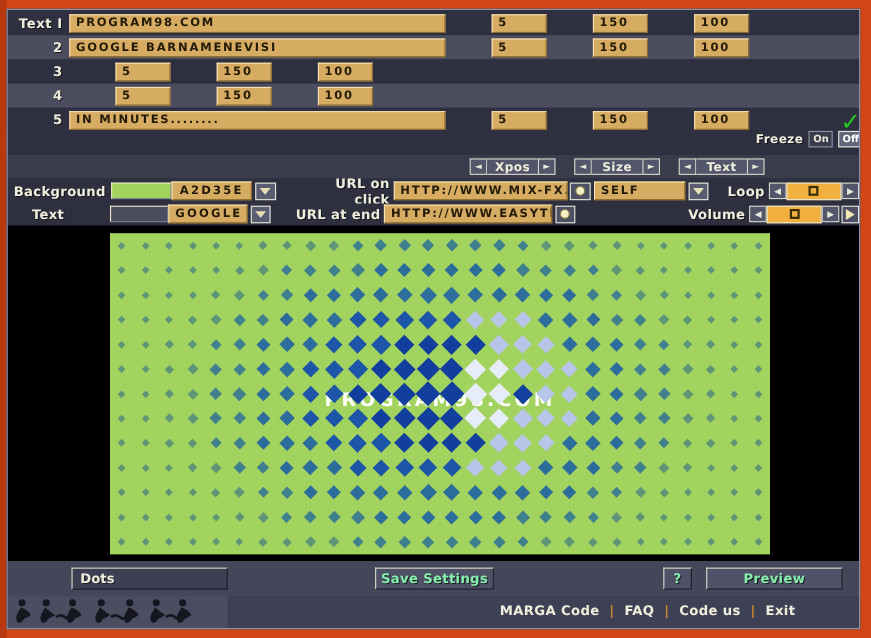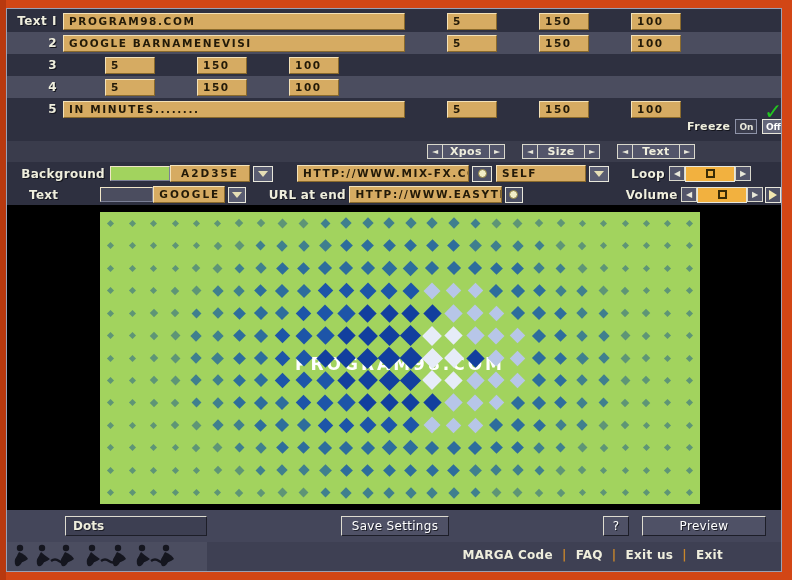--- a/index.html
+++ b/index.html
@@ -101,21 +101,21 @@
             background:#a2d35e; overflow:hidden; }
   .dot { position:absolute; transform:rotate(45deg); }
   .ptext { position:absolute; left:0; right:0; top:142px; text-align:center;
            color:#ffffff; font-size:17px; font-weight:bold; letter-spacing:3px;
            font-family:"DejaVu Sans","Liberation Sans",sans-serif; }
 
   
   .btnbar { position:absolute; left:0; top:501px; width:774px; height:32px; background:#44465a; }
   .pbtn { position:absolute; top:6px; height:20px; background:#4f5166;
           border:1px solid #dedcd0; border-right-color:#1d1e28; border-bottom-color:#1d1e28;
-          color:#ffffff; font-size:12px; font-weight:normal; letter-spacing:.3px;
+          color:#86efac; font-size:12px; font-weight:bold; letter-spacing:.3px;
           display:flex; align-items:center; justify-content:center;
           text-shadow:1px 1px 0 #1d1e28; }
   .dotsel { position:absolute; left:58px; top:6px; width:142px; height:20px;
             background:#3d3f52; border:1px solid #dedcd0;
             border-right-color:#1d1e28; border-bottom-color:#1d1e28;
             color:#efeedd; font-size:12px; font-weight:bold;
             display:flex; align-items:center; padding-left:7px;
             text-shadow:1px 1px 0 #1d1e28; }
 
   
@@ -222,20 +222,21 @@
     <div class="srow a">
       <span class="slabel" style="width:98px">Background</span>
       <div style="width:5px"></div>
       <div class="swatch" id="bg-swatch" style="background: rgb(162, 211, 94);"></div>
       <div class="field" style="width:80px;text-align:center;letter-spacing:2px">A2D35E</div>
       <div style="width:3px"></div>
       <div class="ddbtn">
           <i class="tri"></i>
         </div>
       <div style="width:20px"></div>
+      <span class="slabel" style="width:94px">URL on click</span>
       <div style="width:4px"></div>
       <div class="field" style="width:172px">HTTP://WWW.MIX-FX.COM</div>
       <div style="width:3px"></div>
       <div class="circbtn">
           <i class="circ"></i>
         </div>
       <div style="width:4px"></div>
       <div class="field" style="width:90px">SELF</div>
       <div style="width:3px"></div>
       <div class="ddbtn">
@@ -702,20 +703,20 @@
               <circle cx="159" cy="6" r="3.2"></circle>
               <path d="M158 10 q7 3 9 7 q-5 4 -11 4 q-2 -5 2 -11 z"></path>
               <path d="M156 14 q-4 5 -1 10 q4 1 6 -4 q-1 -4 -5 -6 z"></path>
             </g>
           </svg></div>
       <div class="links" id="footer-links">
           <a href="#">MARGA Code</a>
           <span class="sep">|</span>
           <a href="#">FAQ</a>
           <span class="sep">|</span>
-          <a href="#">Exit us</a>
+          <a href="#">Code us</a>
           <span class="sep">|</span>
           <a href="#">Exit</a>
         </div>
     </div>
 
   </div>
 </div>
 
 </body></html>

